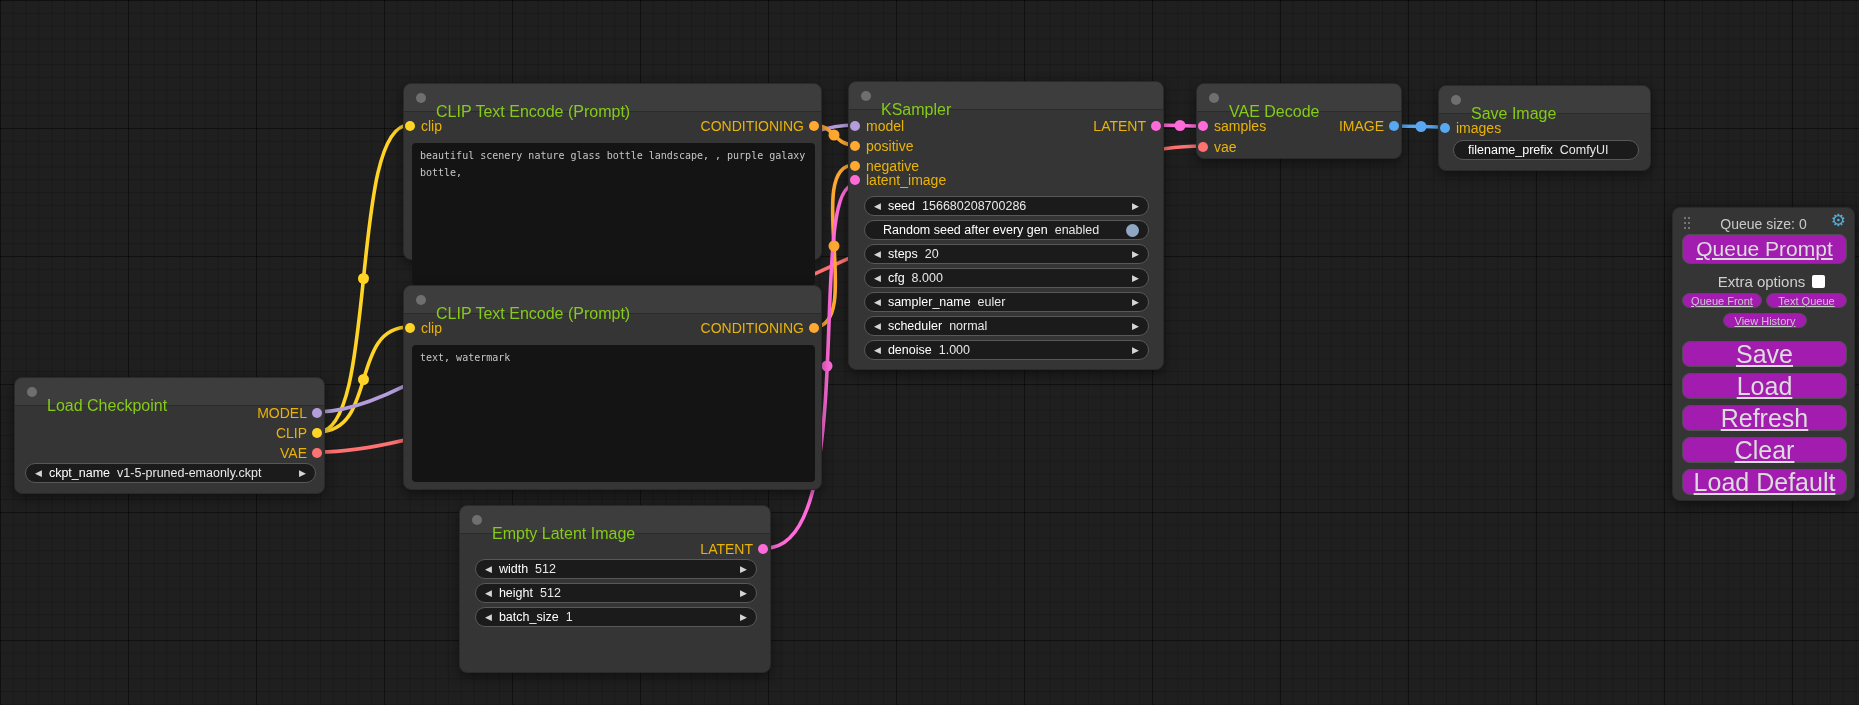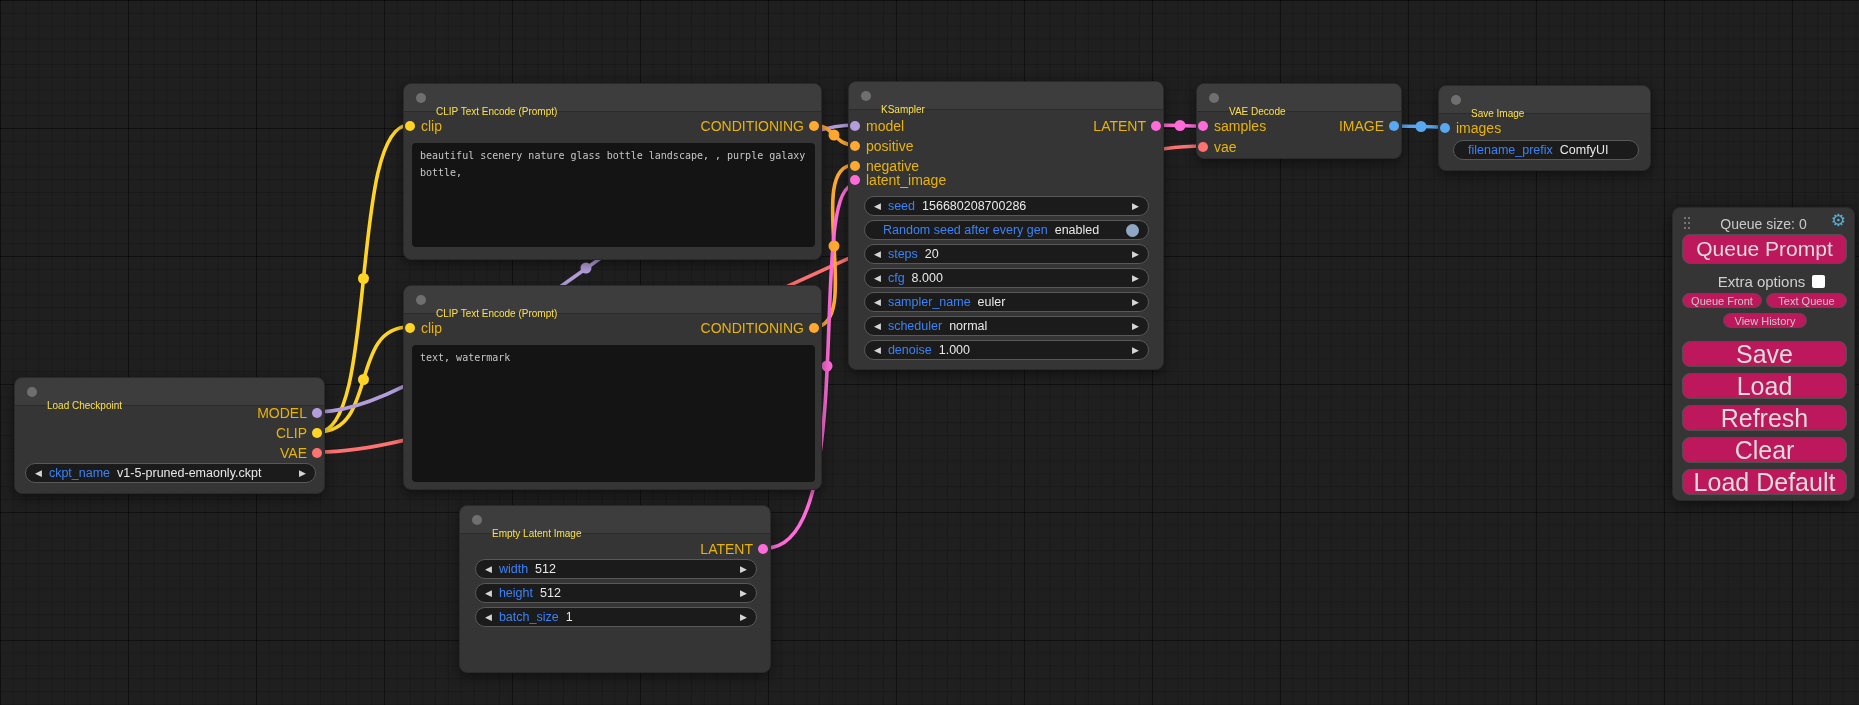--- a/index.html
+++ b/index.html
@@ -18,48 +18,48 @@
   .node{
     position:absolute;background:#353535;border:1px solid #2a2a2a;border-radius:8px;
     box-shadow:0 4px 12px rgba(0,0,0,.45);z-index:2;box-sizing:border-box;
   }
   .node-header{
     position:absolute;left:0;right:0;top:0;height:28px;background:#3d3d3d;
     border-radius:7px 7px 0 0;border-bottom:1px solid #2b2b2b;
     display:flex;align-items:center;gap:10px;padding:0 12px;box-sizing:border-box;
   }
   .title-dot{width:10px;height:10px;border-radius:50%;background:#6f6f6f;flex:none;}
-  .node-title{font-size:10px;color:#fde047;white-space:nowrap;margin-top:28px;}
+  .node-title{font-size:16px;color:#84cc16;white-space:nowrap;margin-top:28px;}
   .row{position:absolute;left:0;right:0;height:20px;display:flex;align-items:center;box-sizing:border-box;}
   .row.in{padding-left:17px;}
   .row.out{justify-content:flex-end;padding-right:17px;}
   .port{position:absolute;width:10px;height:10px;border-radius:50%;top:5px;z-index:3;}
   .port.in{left:1px;}
   .port.out{right:2px;}
   .port-label{font-size:14px;color:#eab308;white-space:nowrap;}
   .widget{
     position:absolute;height:20px;background:#1b1b1b;border:1px solid #585858;border-radius:11px;
     display:flex;align-items:center;gap:7px;padding:0 9px;box-sizing:border-box;font-size:12.5px;white-space:nowrap;
   }
   .w-arrow{color:#d6d6d6;font-size:9px;line-height:1;flex:none;}
-  .w-label{color:#3b82f6;}
+  .w-label{color:#ffffff;}
   .w-value{flex:1;text-align:left;color:#e8e8e8;padding-right:3px;}
   .w-toggle{width:13px;height:13px;border-radius:50%;flex:none;}
   .prompt-text{
     position:absolute;background:#141414;border-radius:4px;color:#c6c6c6;
     font-family:"DejaVu Sans Mono", monospace;font-size:10px;line-height:1.65;
     padding:5px 8px;box-sizing:border-box;overflow:hidden;
   }
   .panel{
     position:absolute;left:1672px;top:207px;width:183px;height:294px;background:#353535;
     border:1px solid #2a2a2a;border-radius:8px;z-index:4;box-shadow:0 4px 14px rgba(0,0,0,.5);box-sizing:border-box;
   }
   .btn{
-    position:absolute;background:#be185d;border:1px solid #4f4f4f;border-radius:8px;color:#dcdcdc;
-    display:flex;align-items:center;justify-content:center;box-sizing:border-box;cursor:pointer;white-space:nowrap;
+    position:absolute;background:#a21caf;border:1px solid #4f4f4f;border-radius:8px;color:#dcdcdc;
+    display:flex;align-items:center;justify-content:center;box-sizing:border-box;cursor:pointer;white-space:nowrap;text-decoration:underline;
   }
   .btn.big{left:9px;width:165px;height:26px;font-size:25px;}
   .btn.small{height:15px;font-size:11px;border-radius:9px;color:#c8c8c8;}
   .queue-size{position:absolute;left:30px;right:30px;top:8px;text-align:center;font-size:14px;color:#c9c9c9;}
   .gear{position:absolute;right:8px;top:4px;font-size:17px;color:#57aed6;line-height:1;}
   .handle{position:absolute;left:11px;top:9px;display:grid;grid-template-columns:4px 4px;grid-auto-rows:5px;}
   .handle i{width:2px;height:2px;border-radius:50%;background:#8a8a8a;display:block;}
   .extra{position:absolute;left:0;right:0;top:65px;display:flex;align-items:center;justify-content:center;gap:7px;padding-left:16px;}
   .extra .lbl{font-size:15px;color:#cfcfcf;}
   .checkbox{width:13px;height:13px;background:#fff;border-radius:2px;}
@@ -125,21 +125,21 @@
       <span class="node-title">CLIP Text Encode (Prompt)</span>
     </div>
     <div class="row in" style="top:32px;">
         <span class="port in" style="background: rgb(255, 212, 38);"></span>
         <span class="port-label">clip</span>
       </div>
     <div class="row out" style="top:32px;">
         <span class="port-label">CONDITIONING</span>
         <span class="port out" style="background: rgb(255, 169, 49);"></span>
       </div>
-    <div class="prompt-text" style="left:8px;top:59px;width:403px;height:104px;">beautiful scenery nature glass bottle landscape, , purple galaxy bottle,</div>
+    <div class="prompt-text" style="left:8px;top:59px;width:403px;height:142px;">beautiful scenery nature glass bottle landscape, , purple galaxy bottle,</div>
   </div>
 
   <div class="node" style="left:403px;top:285px;width:419px;height:205px;">
     <div class="node-header">
       <span class="title-dot"></span>
       <span class="node-title">CLIP Text Encode (Prompt)</span>
     </div>
     <div class="row in" style="top:32px;">
         <span class="port in" style="background: rgb(255, 212, 38);"></span>
         <span class="port-label">clip</span>

